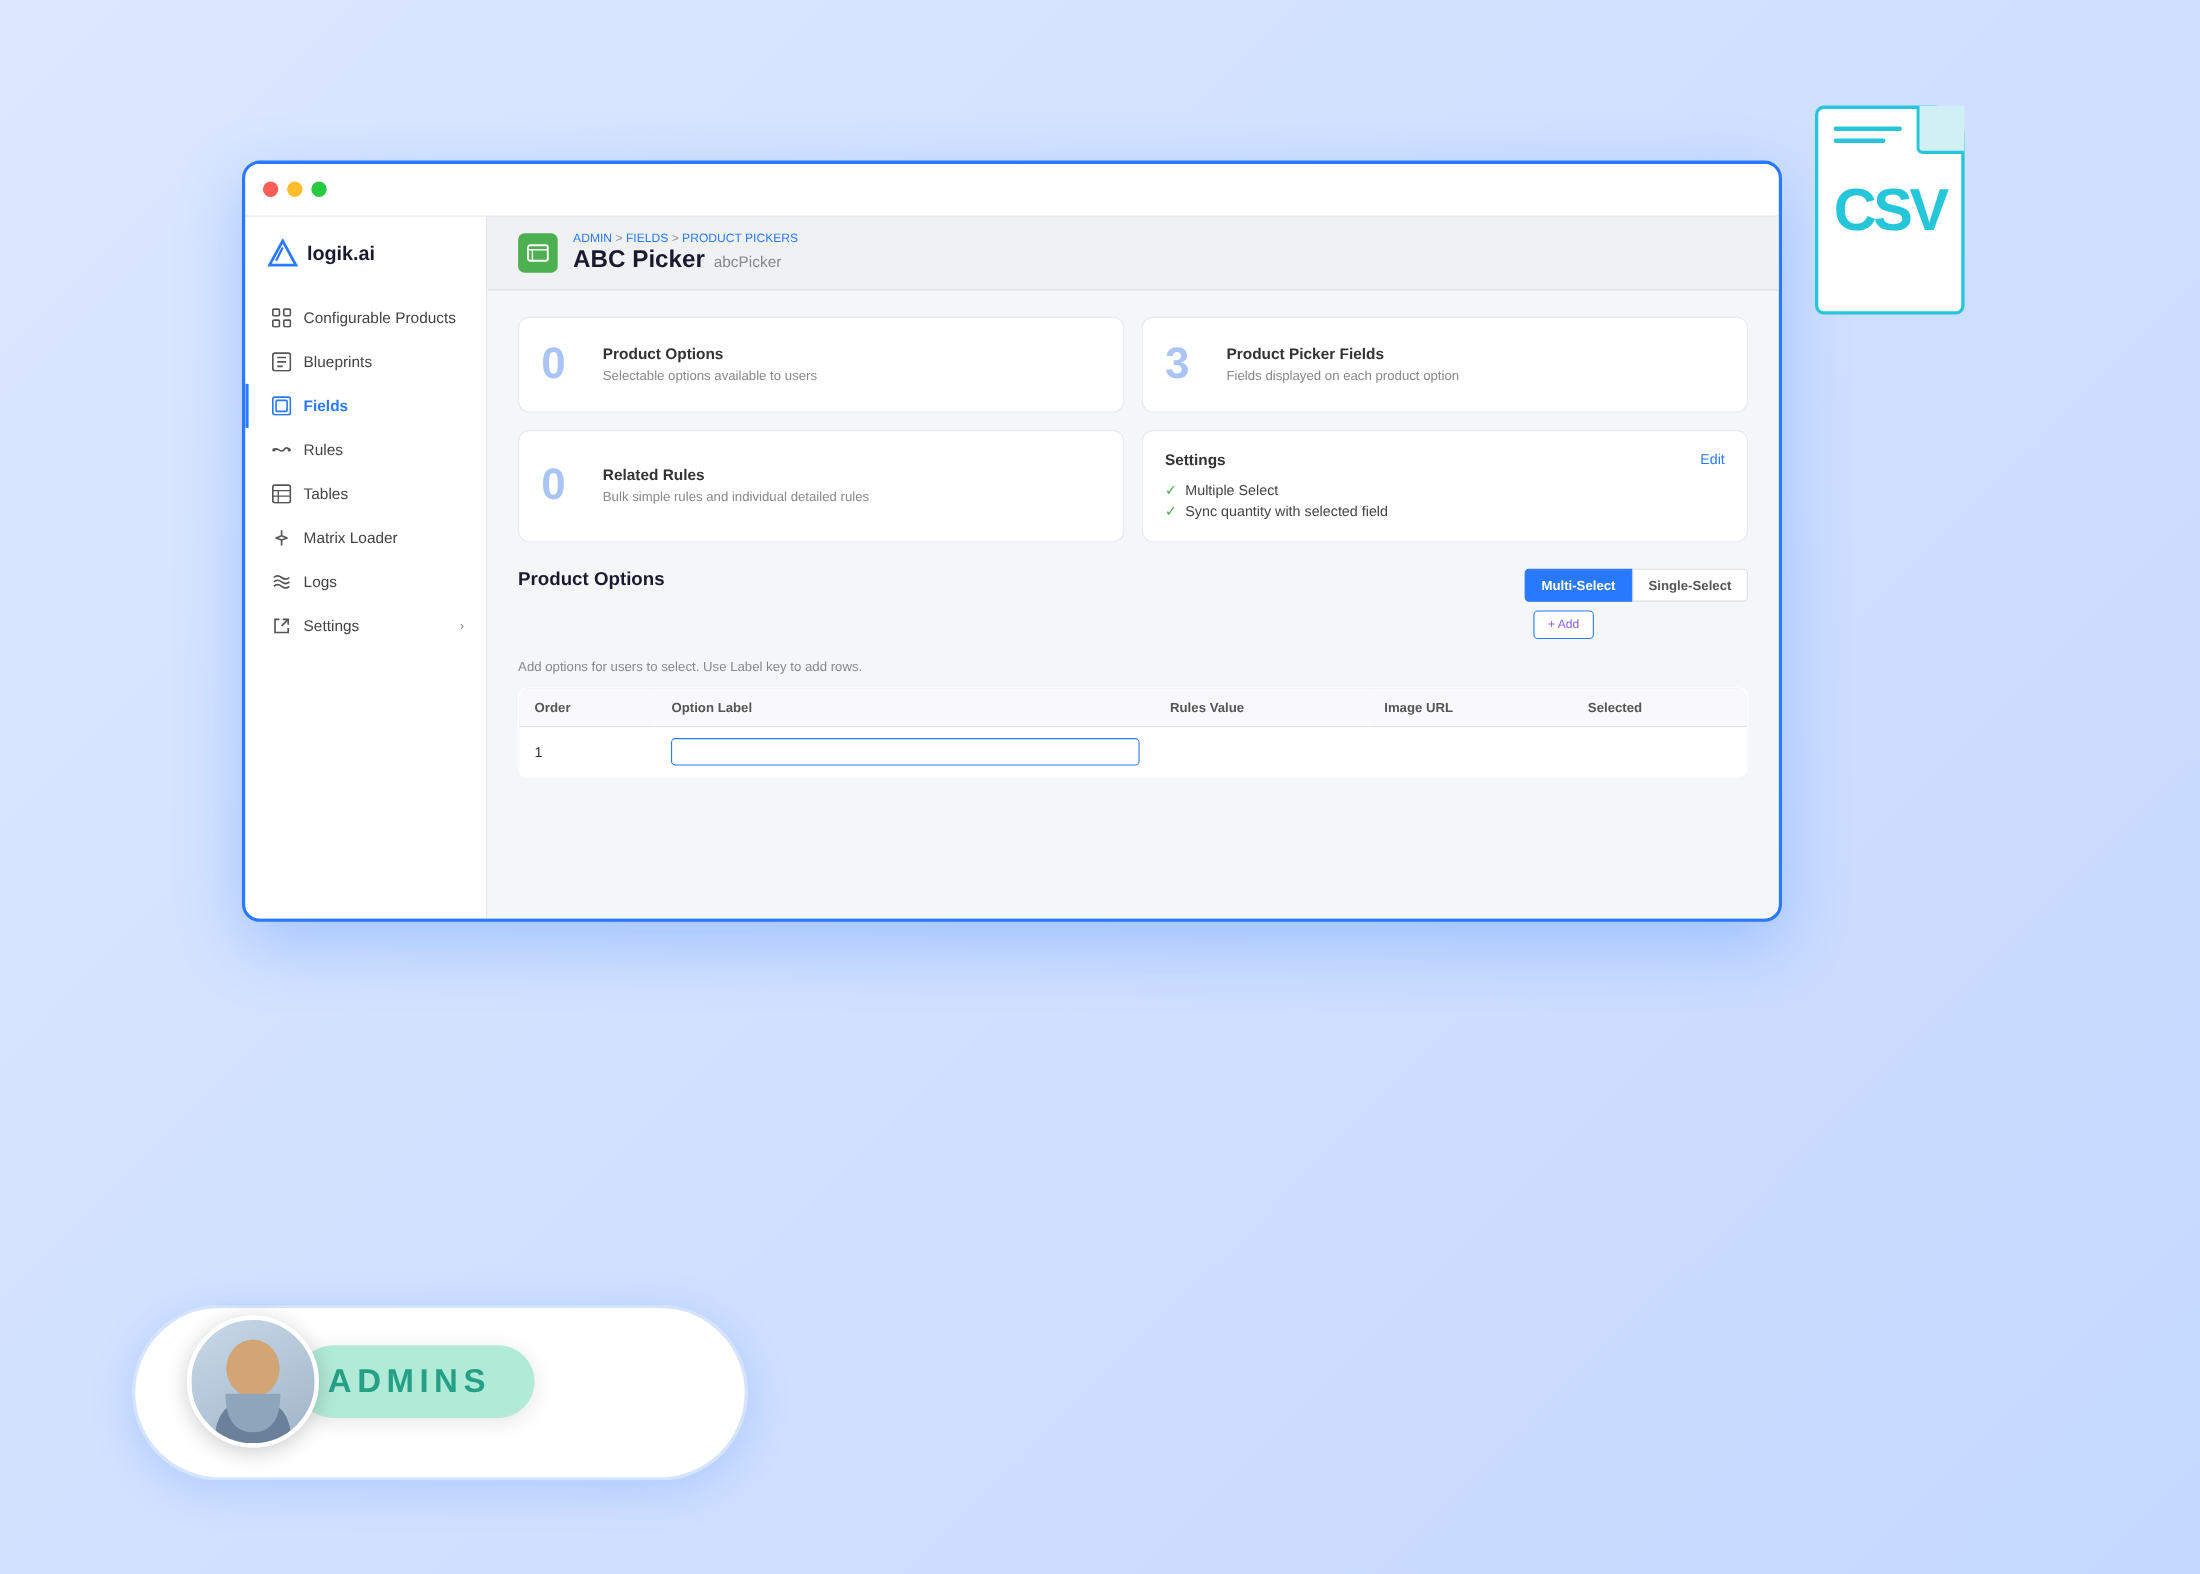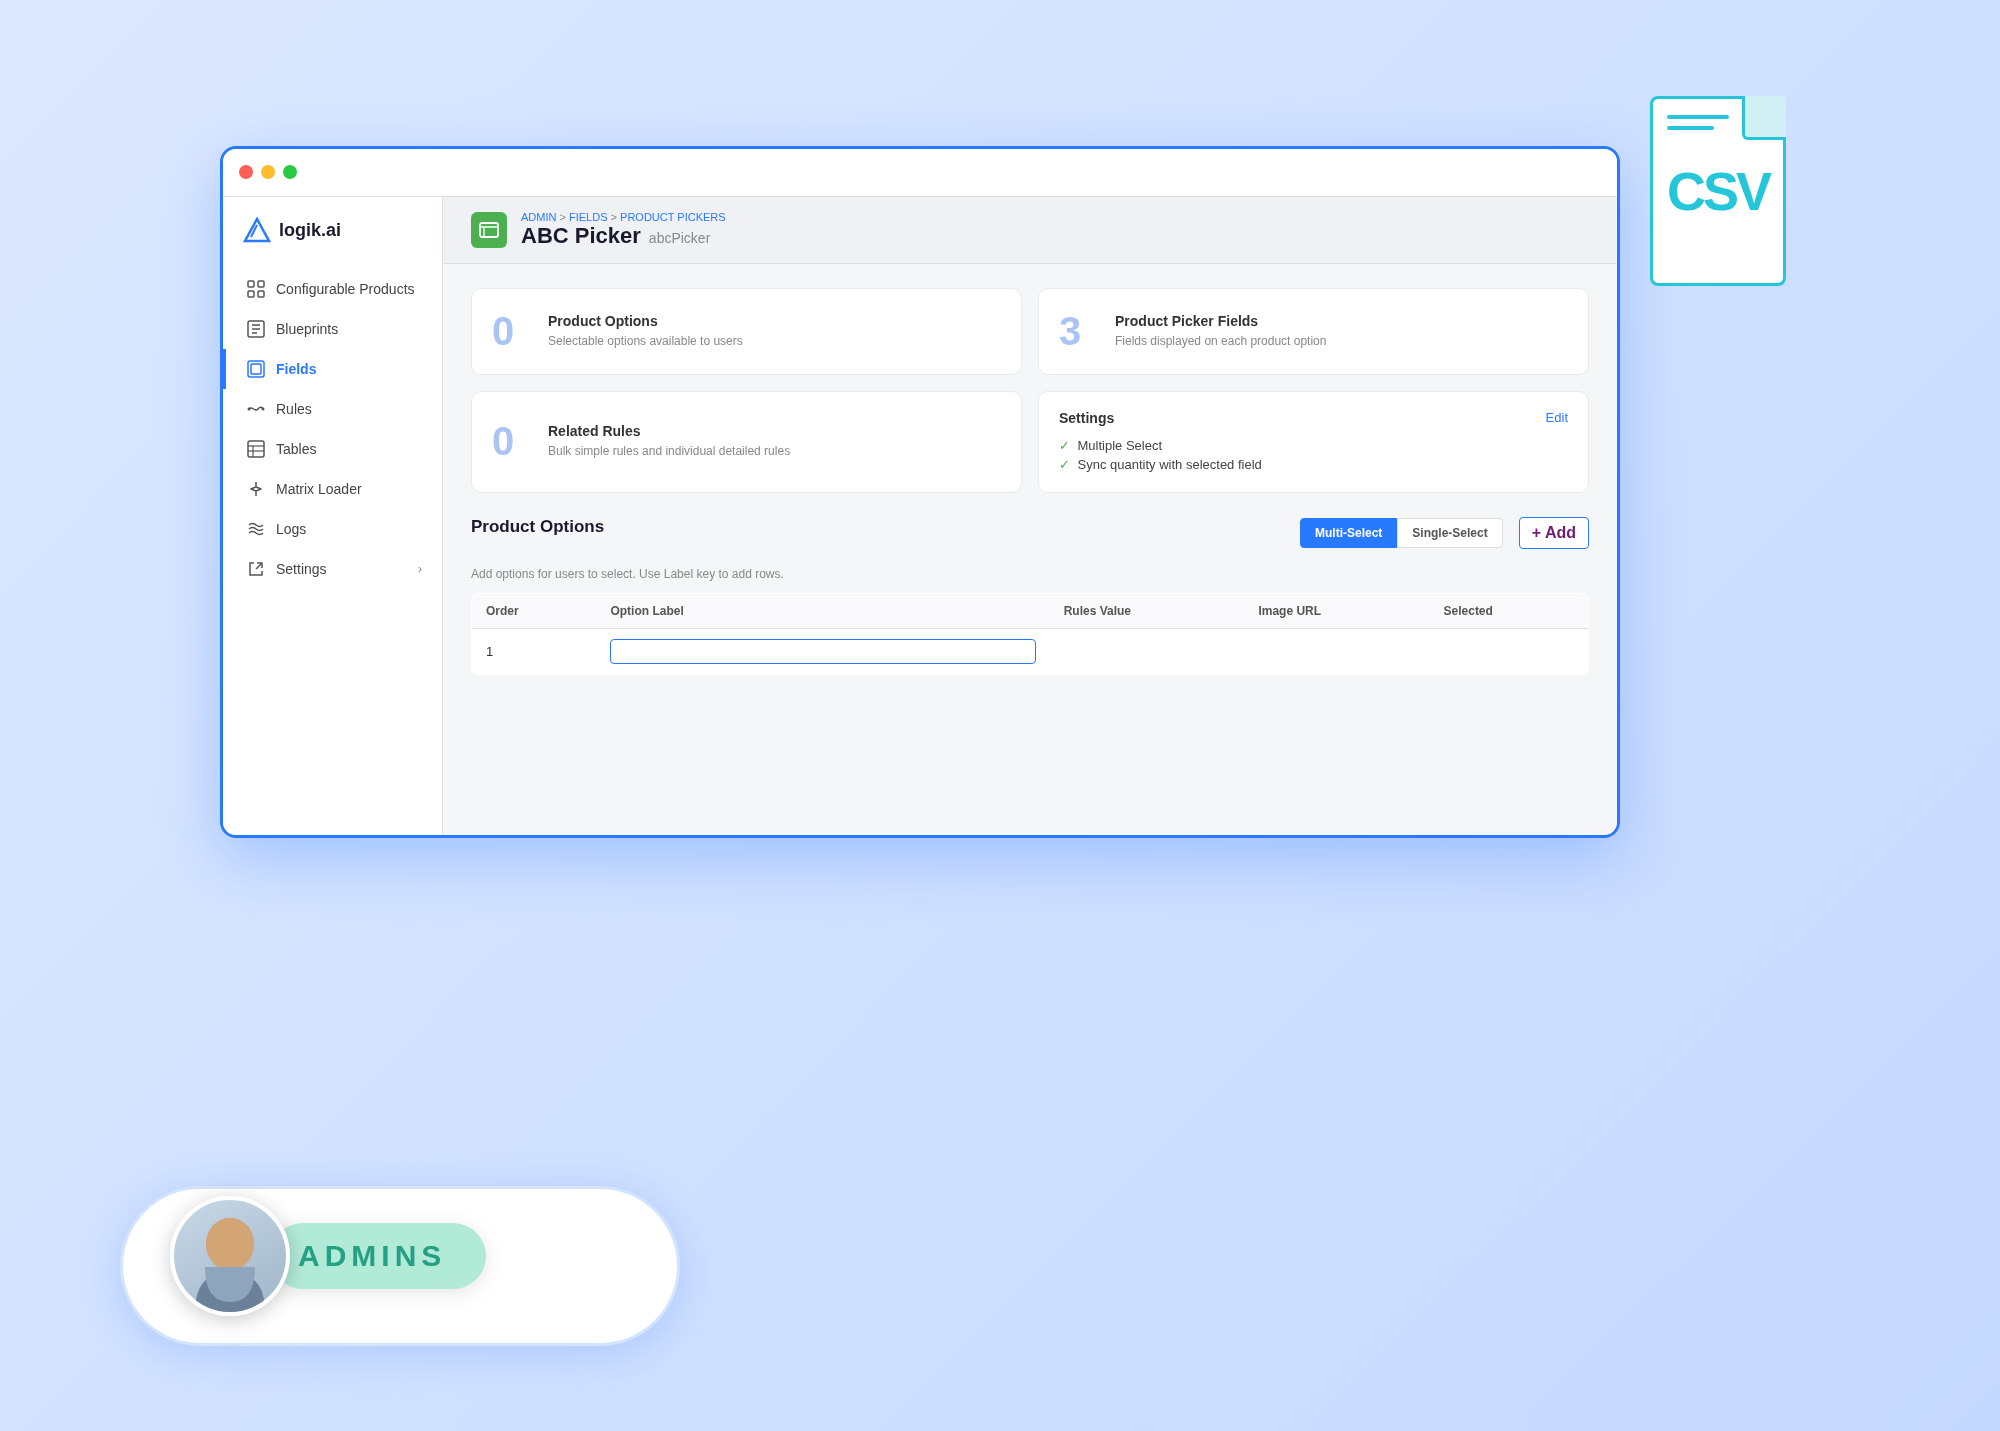--- a/index.html
+++ b/index.html
@@ -295,36 +295,37 @@
     }
 
     .btn-secondary {
       background: white;
       color: #555;
       border-radius: 0 4px 4px 0;
     }
 
     .btn-add {
       background: white;
-      color: #701a75;
+      color: #8b5cf6;
       border: 1px solid #2979ff;
       border-radius: 4px;
       padding: 6px 12px;
-      font-size: 16px;
-      font-weight: 700;
+      font-size: 11px;
+      font-weight: 400;
       cursor: pointer;
       margin-left: 8px;
     }
 
     .top-controls {
       display: flex;
-      align-items: center;
+      align-items: flex-start;
       justify-content: flex-end;
       margin-bottom: 10px;
       gap: 8px;
+      flex-direction: column;
     }
 
     
     .data-table {
       width: 100%;
       border-collapse: collapse;
       background: white;
       border-radius: 8px;
       overflow: hidden;
       border: 1px solid #e0e0e0;

